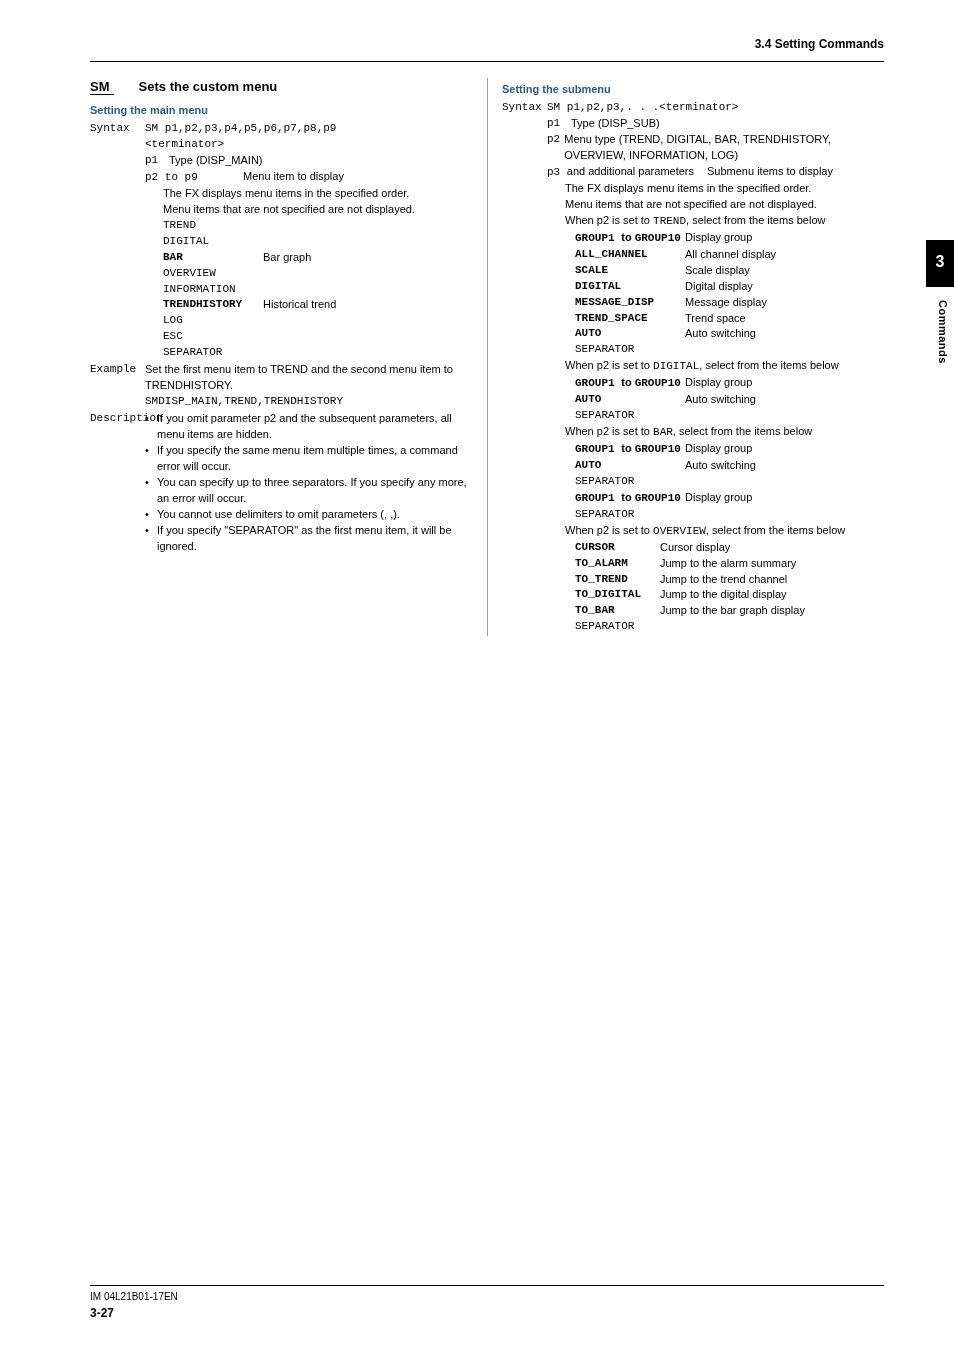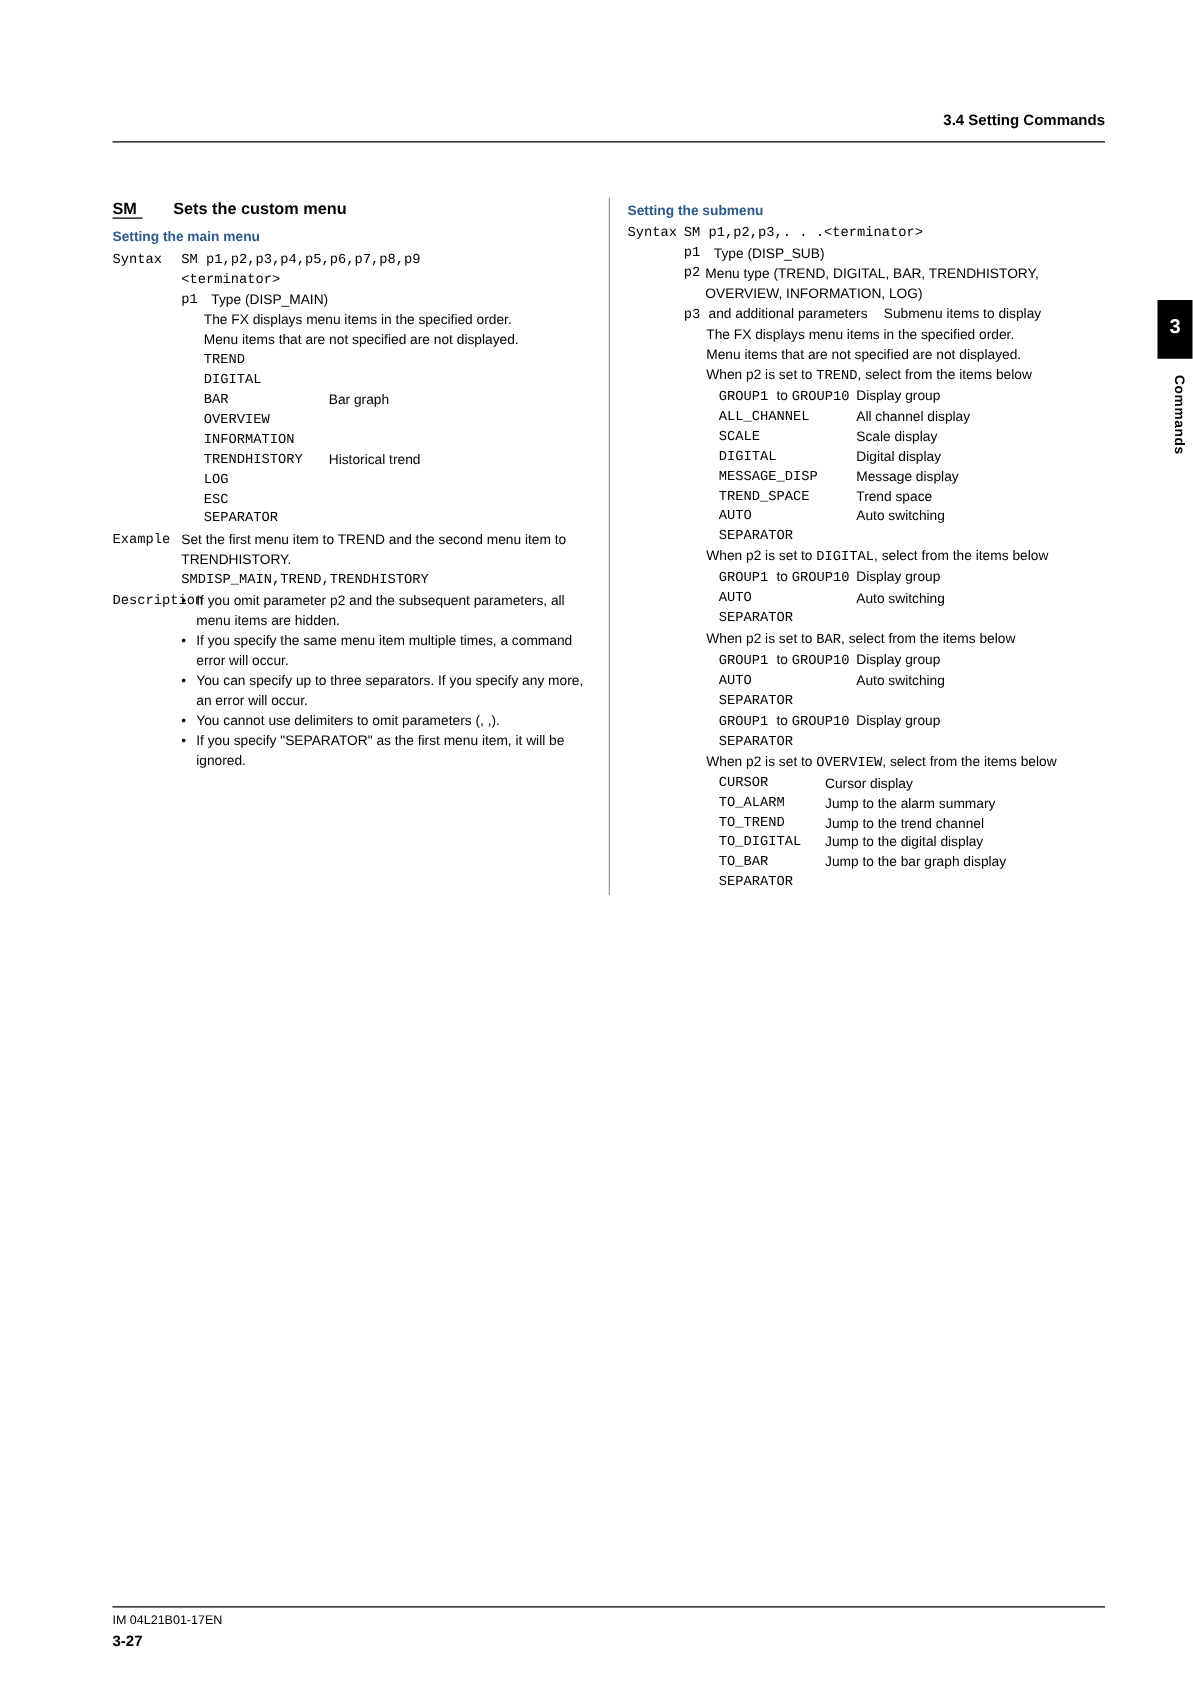--- a/index.html
+++ b/index.html
@@ -7,42 +7,41 @@
     font-family: Arial, Helvetica, sans-serif;
     font-size: 11px;
     color: #000;
     background: #fff;
     width: 954px;
     height: 1350px;
     position: relative;
     line-height: 1.45;
   }
   .page {
-    padding: 88px 70px 40px 90px;
+    padding: 36px 70px 40px 90px;
     height: 100%;
     position: relative;
   }
   .header-right {
     text-align: right;
     font-weight: bold;
     font-size: 12px;
     margin-bottom: 8px;
   }
   .hr-top {
     border: none;
     border-top: 1px solid #000;
     margin-bottom: 16px;
   }
   .columns {
     display: flex;
     gap: 0;
   }
   .col {
     width: 50%;
-    margin-top: 28px;
   }
   .col-left { padding-right: 14px; }
   .col-right { padding-left: 14px; border-left: 1px solid #999; }
   .cmd {
     font-weight: bold;
     font-size: 13px;
     border-bottom: 1.5px solid #000;
     padding-right: 4px;
   }
   .cmd-line { margin-bottom: 6px; }
@@ -79,21 +78,21 @@
     display: flex;
   }
   .bullet-mark {
     width: 12px;
     flex-shrink: 0;
   }
   .bullet-text { flex: 1; }
   .pair {
     display: flex;
   }
-  .pair .k { flex-shrink: 0; }
+  .pair .k { flex-shrink: 0; font-weight: bold; }
   .w-100 { width: 100px; }
   .w-110 { width: 110px; }
   .w-85 { width: 85px; }
   .side-tab {
     position: absolute;
     right: 0;
     top: 240px;
     width: 28px;
     background: #000;
     color: #fff;
@@ -154,20 +153,26 @@
         <div class="label">Syntax</div>
         <div class="content">
           <div class="mono">SM p1,p2,p3,p4,p5,p6,p7,p8,p9</div>
           <div class="mono">&lt;terminator&gt;</div>
 
           <div class="para-line">
             <span class="mono" style="width:24px">p1</span>
             <span>Type (DISP_MAIN)</span>
           </div>
 
+          <div class="para-line">
+            <span style="width:98px">
+              <span class="mono">p2 to p9</span>
+            </span>
+            <span>Menu item to display</span>
+          </div>
 
           <div class="indent1">
             <div>The FX displays menu items in the specified order.</div>
             <div>Menu items that are not specified are not displayed.</div>
             <div class="mono">TREND</div>
             <div class="mono">DIGITAL</div>
             <div class="pair">
               <span class="mono k w-100">BAR</span>
               <span>Bar graph</span>
             </div>

